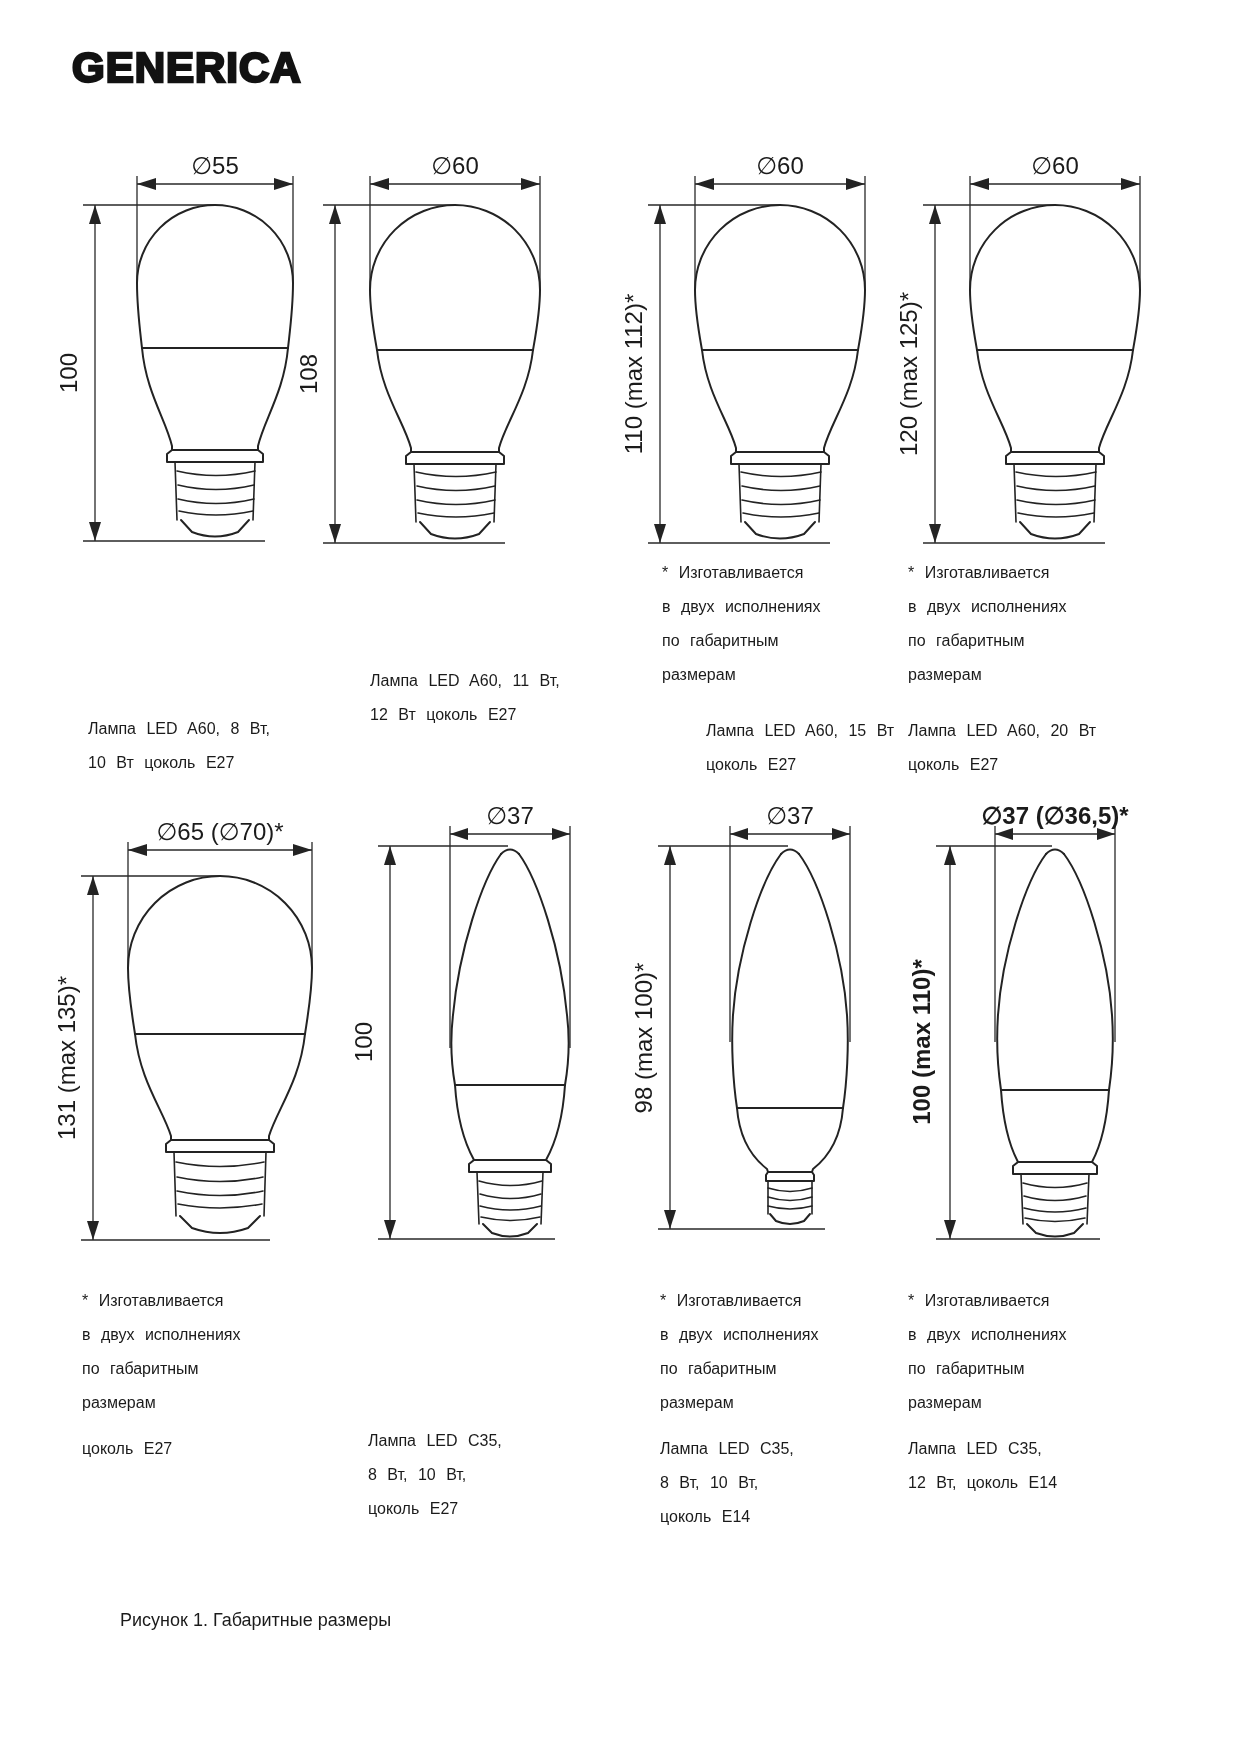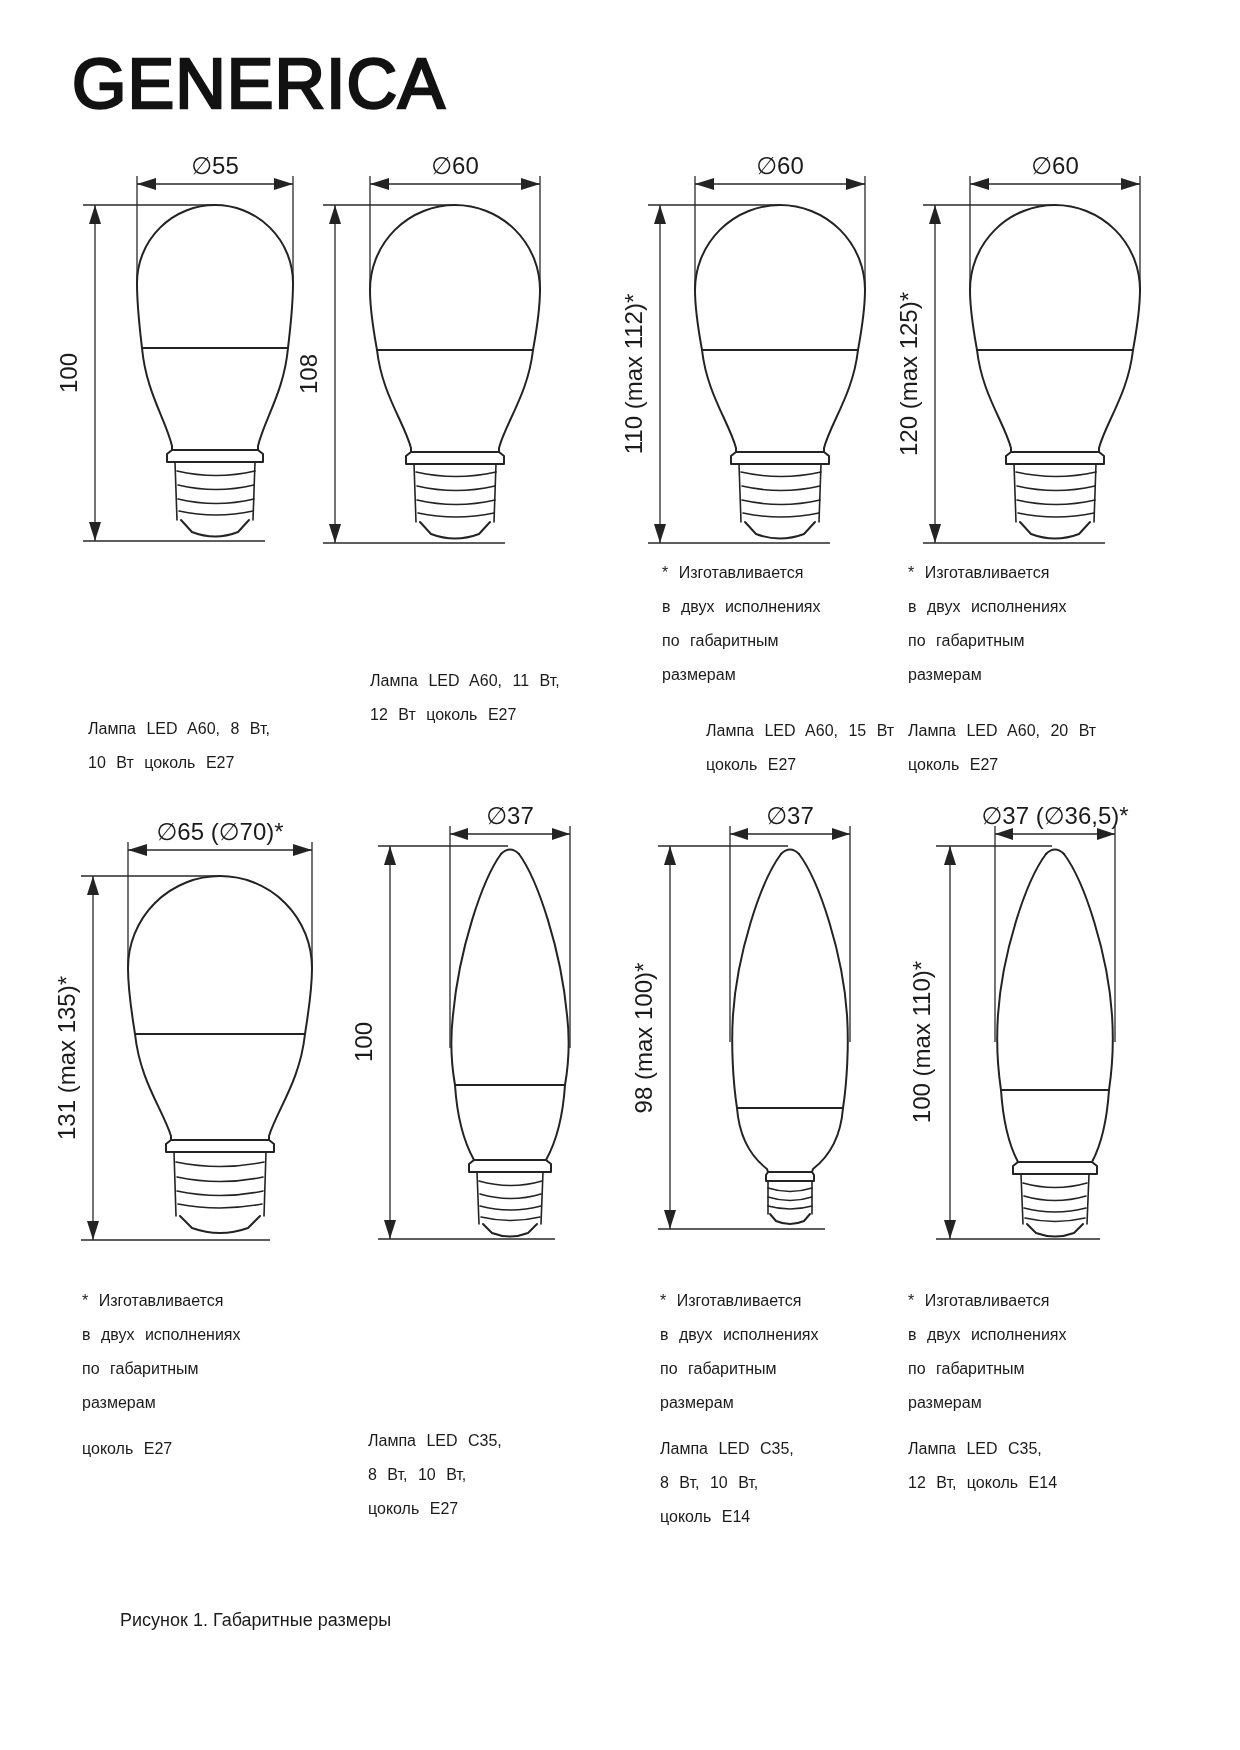--- a/index.html
+++ b/index.html
@@ -1,18 +1,18 @@
 <!DOCTYPE html>
 <html><head>
 <meta charset="utf-8">
 <style>
   html,body{margin:0;padding:0;background:#ffffff;}
   .page{position:relative;width:1240px;height:1750px;background:#ffffff;overflow:hidden;
         font-family:"Liberation Sans",sans-serif;color:#1b1b1b;}
-  .brand{position:absolute;left:72px;top:44px;font-size:70px;font-weight:400;
+  .brand{position:absolute;left:72px;top:44px;font-size:42px;font-weight:700;
          letter-spacing:1px;color:#121212;-webkit-text-stroke:2.6px #121212;}
   .cell{position:absolute;margin:0;}
   svg{display:block;}
   .ol{fill:none;stroke:#232323;stroke-width:2;stroke-linecap:round;stroke-linejoin:round;}
   .thin{stroke-width:1.6;}
   .dim{fill:none;stroke:#2a2a2a;stroke-width:1.3;}
   .arr{fill:#232323;stroke:none;}
   svg text{font-family:"Liberation Sans",sans-serif;font-size:24px;fill:#1b1b1b;}
   .note,.caption{position:absolute;font-size:16px;line-height:34px;word-spacing:6px;color:#1b1b1b;}
   .figcap{position:absolute;left:86px;top:1610px;font-size:18px;color:#1b1b1b;margin-left:34px;}
@@ -224,21 +224,21 @@
         <path class="ol" d="M107 308 H213"></path>
         <path class="ol" d="M213 308 C211 334 201 355 183 369 L182 372 M107 308 C109 334 119 355 137 369 L138 372"></path>
         <path class="ol" d="M138 372 L136 375 V381 H184 V375 L182 372 M138 372 H182"></path>
         <path class="ol thin" d="M138 381 V414 M182 381 V414"></path>
         <path class="ol thin" d="M138 388 q22 7 44 0 M138 397 q22 7 44 0 M138 406 q22 6 44 0"></path>
         <path class="ol" d="M140 414 L146 421 Q160 427 174 421 L180 414"></path>
       </g>
     </svg>
   </figure>
 
-  <figure class="cell" style="left:880px;top:800px;">
+  <figure class="cell" style="left:880px;top:800px;font-weight:bold;">
     <svg width="300" height="450" viewBox="0 0 300 450">
       <g>
         <path class="dim" d="M115 242 V26 M235 242 V26 M115 34 H235"></path>
         <polygon class="arr" points="115,34 133,28 133,40"></polygon>
         <polygon class="arr" points="235,34 217,28 217,40"></polygon>
         <path class="dim" d="M56 46 H172 M56 439 H220 M70 46 V439"></path>
         <polygon class="arr" points="70,46 64,65 76,65"></polygon>
         <polygon class="arr" points="70,439 64,420 76,420"></polygon>
       </g>
       <text x="175" y="24" text-anchor="middle">∅37 (∅36,5)*</text>

